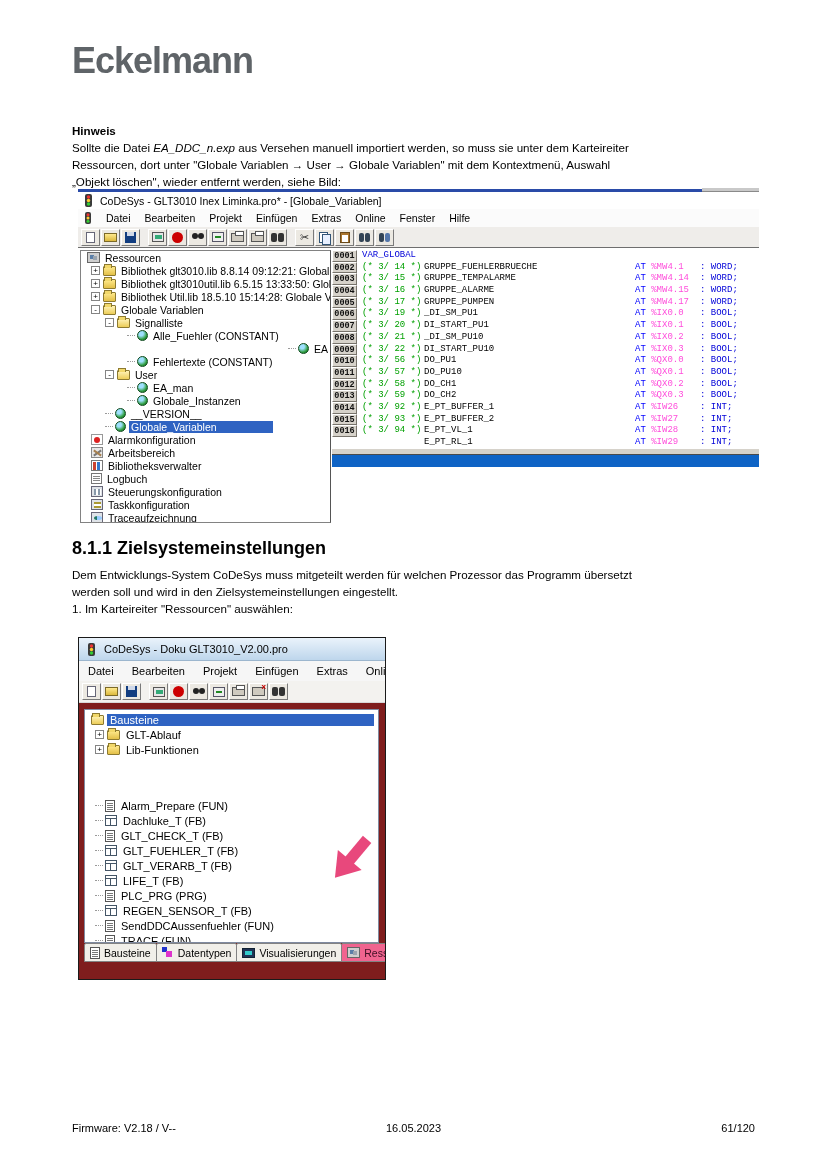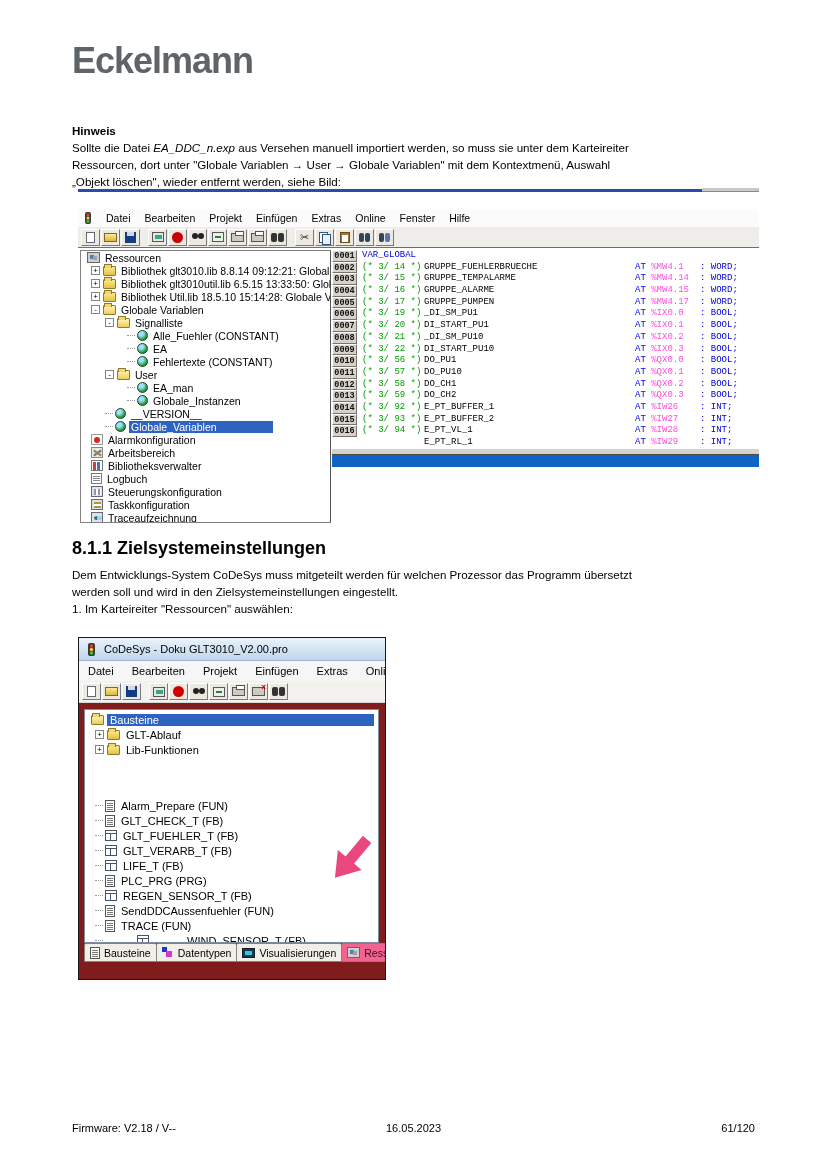--- a/index.html
+++ b/index.html
@@ -150,20 +150,29 @@
   <span>Ressourcen, dort unter "Globale Variablen →  User → Globale Variablen" mit dem Kontextmenü, Auswahl</span><br>
   <span>„Objekt löschen", wieder entfernt werden, siehe Bild:</span></div>
 </div>
 
 <div class="shot1">
   <div class="s1-topstrip">
       <div class="b"></div>
       <div class="g"></div>
     </div>
 
+  <div class="s1-title">
+    <svg width="13" height="13" style="margin:0 5px 0 4px">
+      <rect x="3" y="0" width="7" height="13" rx="2" fill="#3a3a3a"></rect>
+      <circle cx="6.5" cy="3" r="1.7" fill="#e33"></circle>
+        <circle cx="6.5" cy="6.5" r="1.7" fill="#fc3"></circle>
+        <circle cx="6.5" cy="10" r="1.7" fill="#3c3"></circle>
+    </svg>
+    <span>CoDeSys - GLT3010 Inex Liminka.pro* - [Globale_Variablen]</span>
+  </div>
 
   <div class="s1-menu">
     <svg width="12" height="12" style="margin:0 5px 0 4px">
       <rect x="3" y="0" width="6" height="12" rx="2" fill="#3a3a3a"></rect>
       <circle cx="6" cy="2.8" r="1.5" fill="#e33"></circle>
         <circle cx="6" cy="6" r="1.5" fill="#fc3"></circle>
         <circle cx="6" cy="9.2" r="1.5" fill="#3c3"></circle>
     </svg>
     <span id="s1-menus" style="display:flex">
         <span class="menu-item">Datei</span>
@@ -255,21 +264,21 @@
       <div class="trow" style="padding-left: 24px;">
         <span class="exp">-</span>
         <span class="ic ic-folder-open"></span>
         <span class="lbl">Signalliste</span>
       </div>
       <div class="trow" style="padding-left: 46px;">
         <span class="dots"></span>
         <span class="ic ic-globe"></span>
         <span class="lbl">Alle_Fuehler (CONSTANT)</span>
       </div>
-      <div class="trow" style="padding-left: 46px;">
+      <div class="trow" style="padding-left: 46px; justify-content: flex-end;">
         <span class="dots"></span>
         <span class="ic ic-globe"></span>
         <span class="lbl">EA</span>
       </div>
       <div class="trow" style="padding-left: 46px;">
         <span class="dots"></span>
         <span class="ic ic-globe"></span>
         <span class="lbl">Fehlertexte (CONSTANT)</span>
       </div>
       <div class="trow" style="padding-left: 24px;">
@@ -522,20 +531,25 @@
           <span class="ic ic-folder"></span>
           <span class="lbl">Lib-Funktionen</span>
         </div>
         <div class="trow2" style="padding-left: 10px; margin-top: 41px;">
           <span class="dots"></span>
           <span class="ic ic-doc"></span>
           <span class="lbl">Alarm_Prepare (FUN)</span>
         </div>
         <div class="trow2" style="padding-left: 10px;">
           <span class="dots"></span>
+          <span class="ic ic-fb"></span>
+          <span class="lbl">Dachluke_T (FB)</span>
+        </div>
+        <div class="trow2" style="padding-left: 10px;">
+          <span class="dots"></span>
           <span class="ic ic-doc"></span>
           <span class="lbl">GLT_CHECK_T (FB)</span>
         </div>
         <div class="trow2" style="padding-left: 10px;">
           <span class="dots"></span>
           <span class="ic ic-fb"></span>
           <span class="lbl">GLT_FUEHLER_T (FB)</span>
         </div>
         <div class="trow2" style="padding-left: 10px;">
           <span class="dots"></span>

